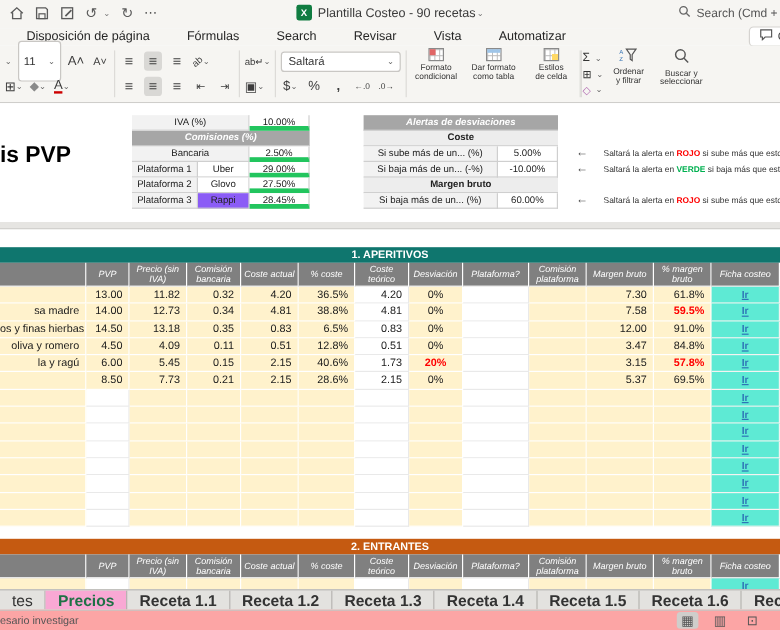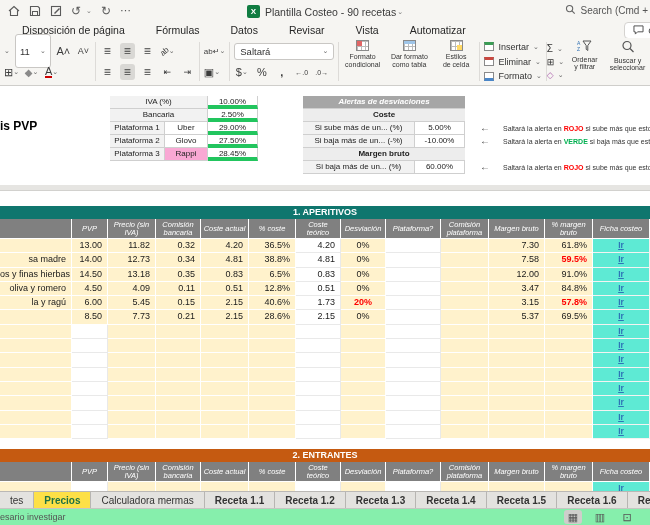--- a/index.html
+++ b/index.html
@@ -55,21 +55,21 @@
   .sq{width:10px;height:9px;border:1px solid #8a8a8a;background:#fff;}
   .sq.g{border-top:3px solid #3b9c55;}
   .sq.r{border-top:3px solid #c9473f;}
   .sq.b{border-bottom:3px solid #4a86c8;}
   .sigcol{display:flex;flex-direction:column;gap:1px;justify-content:center;}
   .sigcol .stackrow{height:12px;}
   .ribbon-cut{position:absolute;right:0;top:66px;font-size:7px;color:#333;}
 
   
   .sheet{position:absolute;top:86px;left:0;width:650px;height:405px;background:#fff;overflow:hidden;}
-  .pvp-title{position:absolute;left:0;top:33px;font-size:12px;font-weight:bold;color:#000;}
+  .pvp-title{position:absolute;left:0;top:33px;font-size:19px;font-weight:bold;color:#000;}
   .grayband{position:absolute;left:0;top:99px;width:650px;height:6px;background:#e6e5e2;border-bottom:1px solid #d2d1ce;}
 
   
   .ivablock{position:absolute;left:110px;top:10px;width:148px;font-size:8px;color:#222;}
   .irow{display:flex;height:13px;line-height:12px;}
   .ilabel{background:#f2f2f2;border-right:1px solid #cfcfcf;border-bottom:1px solid #cfcfcf;text-align:center;}
   .w98{width:98px;} .w55{width:55px;} .w43{width:43px;}
   .ival{background:#fff;width:50px;border-right:1px solid #cfcfcf;border-bottom:4px solid #22c55e;text-align:center;}
   .iheader{height:13px;line-height:12px;background:#a6a6a6;color:#fff;font-weight:bold;font-style:italic;text-align:center;
            border-bottom:1px solid #cfcfcf;}
@@ -105,26 +105,26 @@
   .ar{text-align:right;padding-right:5px;} .ac{text-align:center;}
   .alert{color:#FF0000;font-weight:bold;}
   .irlink{color:#2E75B6;font-weight:bold;font-size:8.5px;text-decoration:underline;cursor:pointer;}
   .c0{width:72px;} .c1{width:36px;} .c2{width:48px;} .c3{width:45px;} .c4{width:48px;} .c5{width:47px;}
   .c6{width:45px;} .c7{width:45px;} .c8{width:55px;} .c9{width:48px;} .c10{width:56px;} .c11{width:48px;} .c12{width:57px;}
 
   
   .tabsbar{position:absolute;left:0;top:491px;width:650px;height:17px;background:#e3e2df;
            border-top:1px solid #bab8b5;display:flex;overflow:hidden;}
   .stab{height:100%;display:flex;align-items:center;justify-content:center;padding:0 10px;
-        border-right:1px solid #b7b5b2;font-size:10px;color:#333;white-space:nowrap;}
+        border-right:1px solid #b7b5b2;font-size:13px;color:#333;white-space:nowrap;}
   .stab.tbold{font-weight:bold;}
-  .stab.active{background:#fde047;color:#1E7145;font-weight:bold;}
-
-  
-  .statusbar{position:absolute;left:0;top:508px;width:650px;height:17px;background:#86efac;
+  .stab.active{background:#f9a8d4;color:#1E7145;font-weight:bold;}
+
+  
+  .statusbar{position:absolute;left:0;top:508px;width:650px;height:17px;background:#fca5a5;
              border-top:1px solid #c6c5c2;font-size:9px;color:#555;}
   .sb-text{position:absolute;left:0;top:3px;}
   .sb-views{position:absolute;right:14px;top:1px;display:flex;gap:9px;align-items:center;font-size:11px;color:#555;}
   .sb-views .v{width:18px;height:14px;display:flex;align-items:center;justify-content:center;border-radius:3px;}
   .sb-views .v.sel{background:#cfcecb;}
 </style>
 </head>
 <body>
 
 <div class="app">
@@ -166,21 +166,21 @@
             <line x1="7.6" y1="7.6" x2="10.6" y2="10.6" stroke="#666" stroke-width="1.2"></line>
           </svg></span>
       <span>Search (Cmd +</span>
     </div>
   </div>
 
   <div class="menubar">
     <div id="menu-tabs">
         <span class="mtab">Disposición de página</span>
         <span class="mtab">Fórmulas</span>
-        <span class="mtab">Datos</span>
+        <span class="mtab">Search</span>
         <span class="mtab">Revisar</span>
         <span class="mtab">Vista</span>
         <span class="mtab">Automatizar</span>
       </div>
     <div class="comment-btn">
       <span><svg width="11" height="10" viewBox="0 0 12 11">
             <path d="M1 1 H11 V7.5 H5 L2.5 10 V7.5 H1 Z" fill="none" stroke="#555" stroke-width="1.1"></path>
           </svg></span>
       <span>C</span>
     </div>
@@ -270,37 +270,20 @@
         </span>
       <span><span>Dar formato</span><br><span>como tabla</span></span>
     </div>
     <div class="bigbtn">
       <span class="mini-grid">
           <span class="accC"></span>
         </span>
       <span><span>Estilos</span><br><span>de celda</span></span>
     </div>
     <div class="rsep"></div>
-    <div class="rgroup">
-      <div class="stackrow">
-          <span class="sq g"></span>
-          <span>Insertar</span>
-          <span class="chev">⌄</span>
-        </div>
-      <div class="stackrow">
-          <span class="sq r"></span>
-          <span>Eliminar</span>
-          <span class="chev">⌄</span>
-        </div>
-      <div class="stackrow">
-          <span class="sq b"></span>
-          <span>Formato</span>
-          <span class="chev">⌄</span>
-        </div>
-    </div>
     <div class="rsep"></div>
     <div class="sigcol">
       <div class="stackrow">
           <span style="font-size:10px;">Σ</span>
           <span class="chev">⌄</span>
         </div>
       <div class="stackrow">
           <span style="font-size:9px;">⊞</span>
           <span class="chev">⌄</span>
         </div>
@@ -329,37 +312,38 @@
 
   <div class="sheet">
 
     <div class="pvp-title">is PVP</div>
 
     <div class="ivablock">
       <div class="irow">
         <div class="ilabel w98">IVA (%)</div>
         <div class="ival">10.00%</div>
       </div>
+      <div class="iheader">Comisiones (%)</div>
       <div class="irow">
         <div class="ilabel w98">Bancaria</div>
         <div class="ival">2.50%</div>
       </div>
       <div class="irow">
         <div class="ilabel w55">Plataforma 1</div>
         <div class="ilabel w43" style="background:#fff;">Uber</div>
         <div class="ival">29.00%</div>
       </div>
       <div class="irow">
         <div class="ilabel w55">Plataforma 2</div>
         <div class="ilabel w43" style="background:#fff;">Glovo</div>
         <div class="ival">27.50%</div>
       </div>
       <div class="irow">
         <div class="ilabel w55">Plataforma 3</div>
-        <div class="ilabel w43" style="background:#f9a8d4;">Rappi</div>
+        <div class="ilabel w43" style="background:#8b5cf6;">Rappi</div>
         <div class="ival">28.45%</div>
       </div>
     </div>
 
     <div class="alertblock">
       <div class="aheader">Alertas de desviaciones</div>
       <div class="asub">Coste</div>
       <div class="arow">
         <div class="alabel">Si sube más de un... (%)</div>
         <div class="aval">5.00%</div>
@@ -648,21 +632,20 @@
             <div class="cell c12 ficha ac"><span class="irlink">Ir</span></div>
           </div>
         </div>
     </div>
 
   </div>
 
   <div class="tabsbar" id="sheet-tabs">
       <span class="stab">tes</span>
       <span class="stab active tbold">Precios</span>
-      <span class="stab">Calculadora mermas</span>
       <span class="stab tbold">Receta 1.1</span>
       <span class="stab tbold">Receta 1.2</span>
       <span class="stab tbold">Receta 1.3</span>
       <span class="stab tbold">Receta 1.4</span>
       <span class="stab tbold">Receta 1.5</span>
       <span class="stab tbold">Receta 1.6</span>
       <span class="stab tbold">Receta 1.7</span>
       <span class="stab tbold">Receta 1.8</span>
     </div>
 

